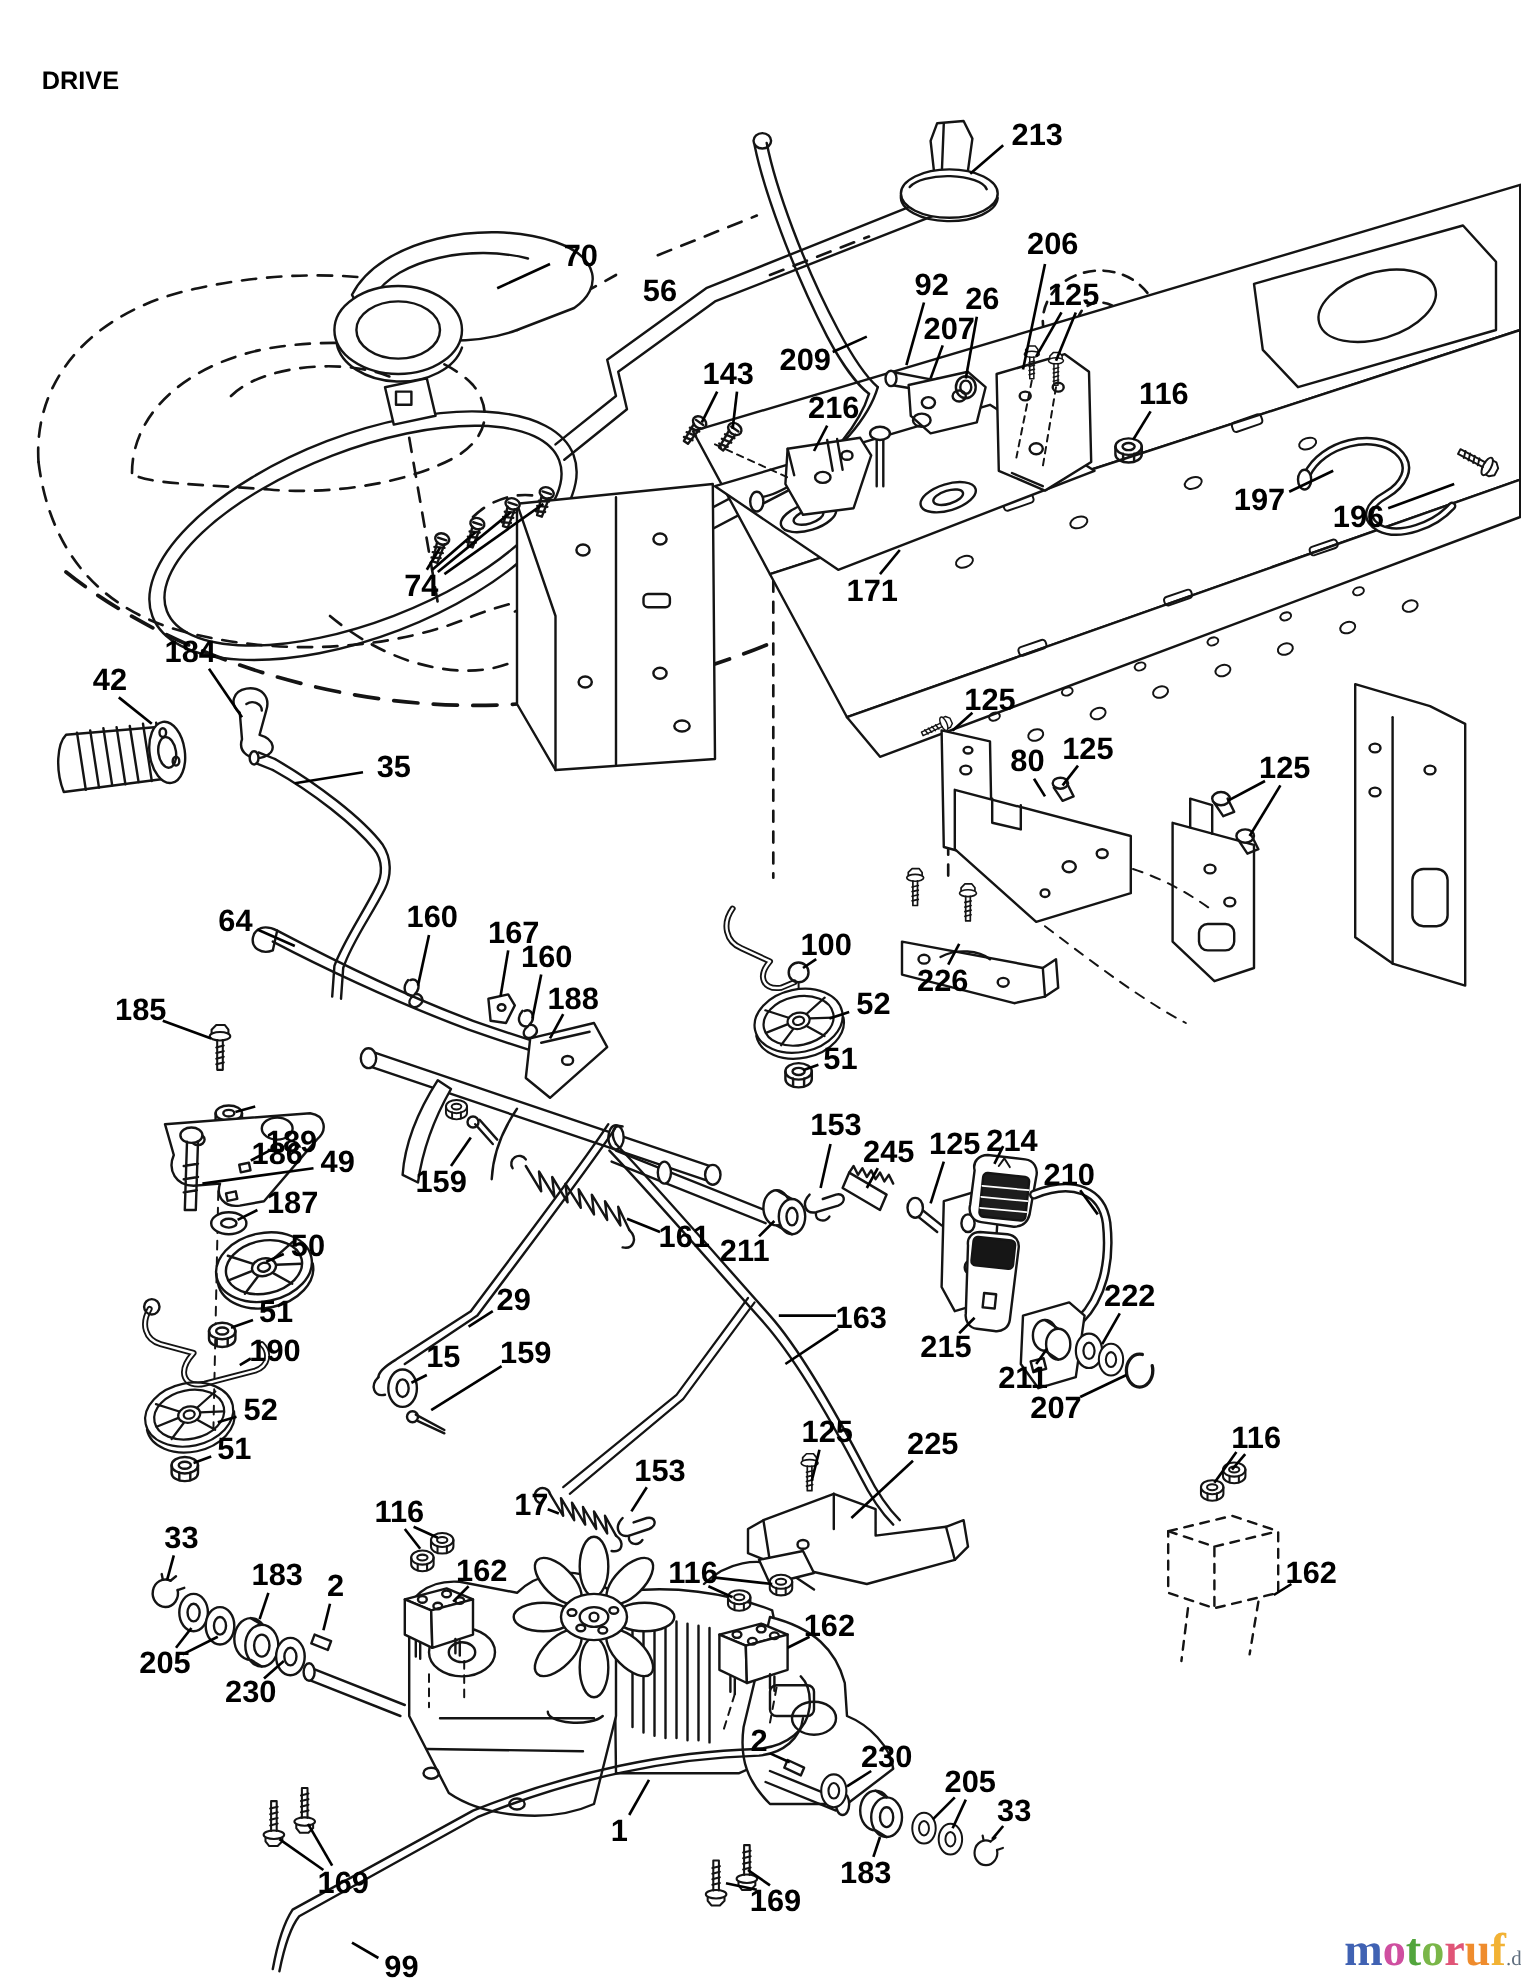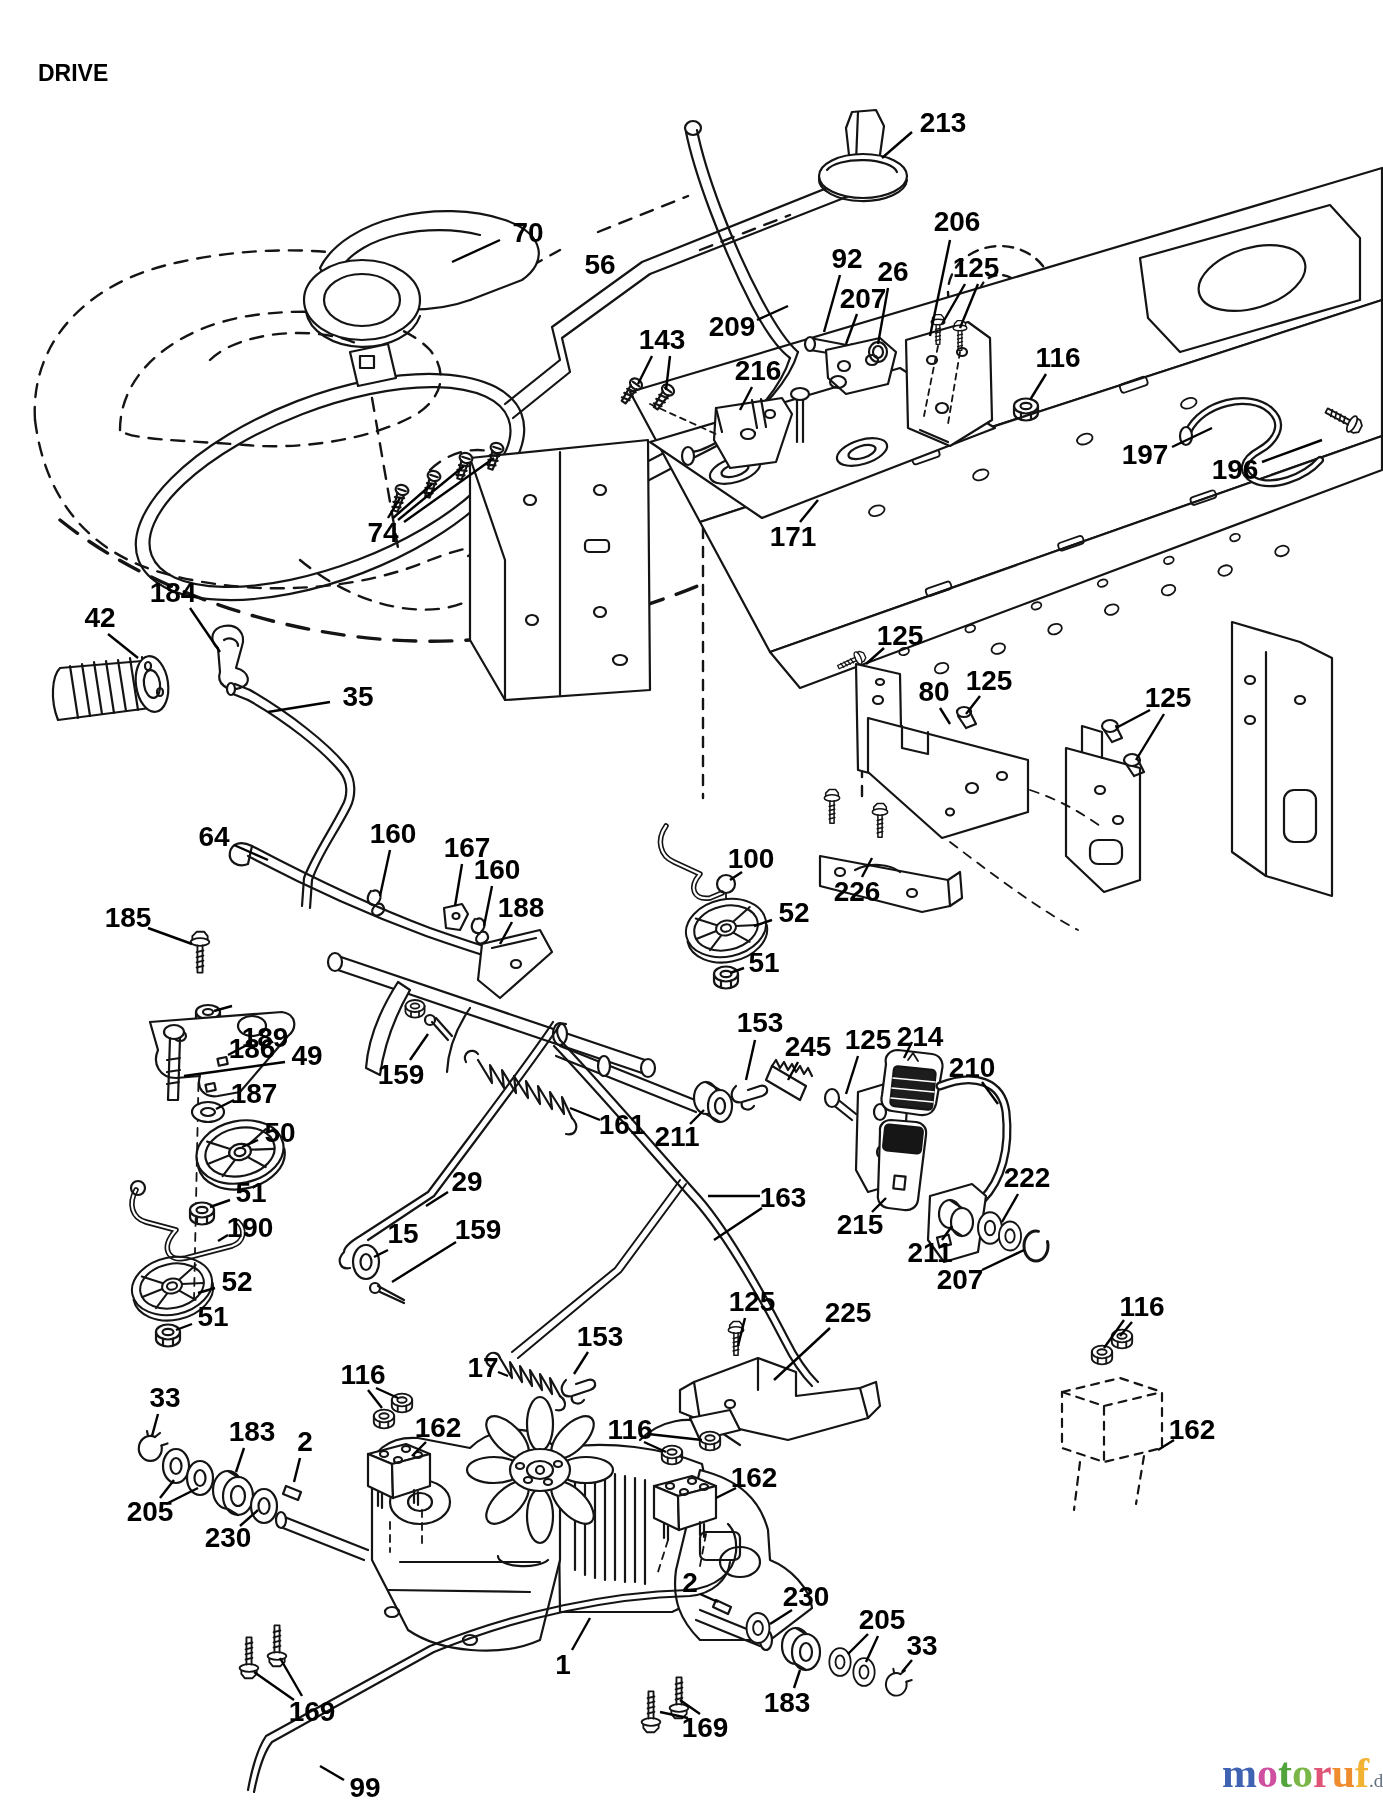--- a/index.html
+++ b/index.html
@@ -603,21 +603,21 @@
       <div class="callout" style="left: 1168px; top: 698px;">125</div>
       <div class="callout" style="left: 214px; top: 837px;">64</div>
       <div class="callout" style="left: 393px; top: 834px;">160</div>
       <div class="callout" style="left: 467px; top: 848px;">167</div>
       <div class="callout" style="left: 497px; top: 870px;">160</div>
       <div class="callout" style="left: 521px; top: 908px;">188</div>
       <div class="callout" style="left: 128px; top: 918px;">185</div>
       <div class="callout" style="left: 252px; top: 1001px; margin-top: 48px;">186</div>
       <div class="callout" style="left: 265px; top: 1038px;">189</div>
       <div class="callout" style="left: 307px; top: 1056px;">49</div>
-      <div class="callout" style="left: 254px; top: 1094px; text-align: center;">187</div>
+      <div class="callout" style="left: 266px; top: 1094px; text-align: center;">187</div>
       <div class="callout" style="left: 280px; top: 1133px;">50</div>
       <div class="callout" style="left: 251px; top: 1193px;">51</div>
       <div class="callout" style="left: 250px; top: 1228px;">190</div>
       <div class="callout" style="left: 237px; top: 1282px;">52</div>
       <div class="callout" style="left: 213px; top: 1317px;">51</div>
       <div class="callout" style="left: 751px; top: 859px;">100</div>
       <div class="callout" style="left: 857px; top: 892px;">226</div>
       <div class="callout" style="left: 794px; top: 913px;">52</div>
       <div class="callout" style="left: 764px; top: 963px;">51</div>
       <div class="callout" style="left: 401px; top: 1075px;">159</div>

